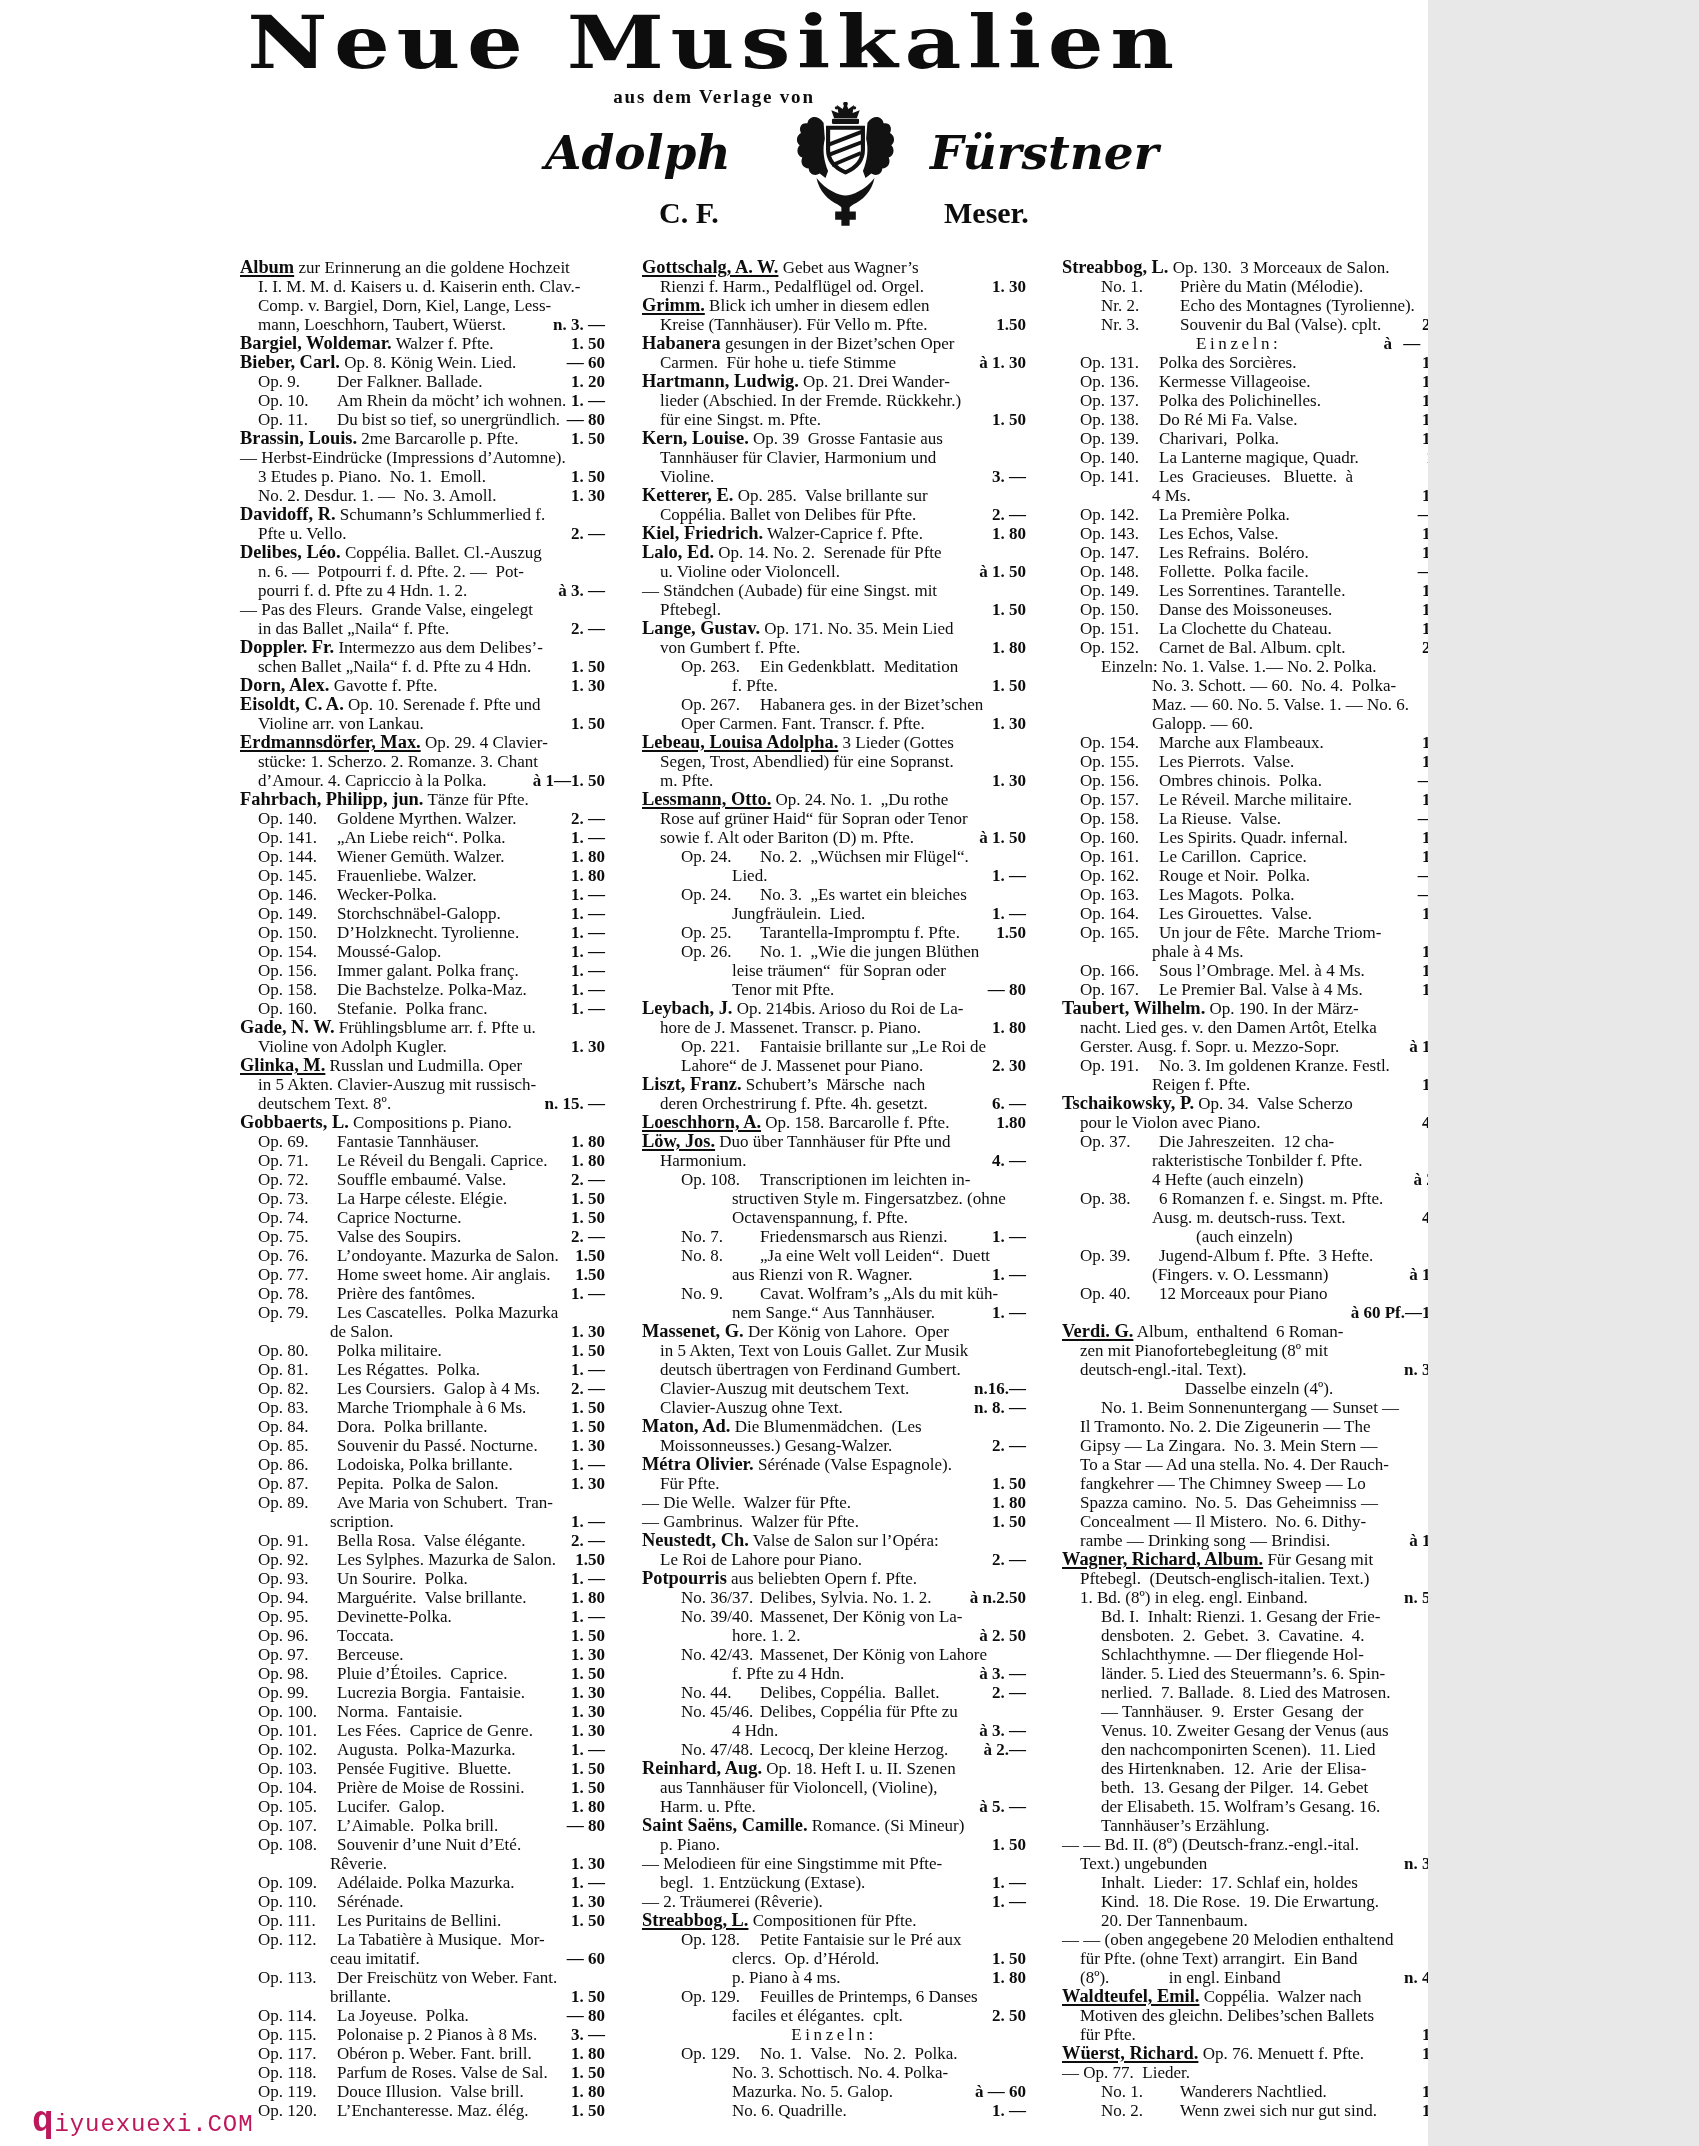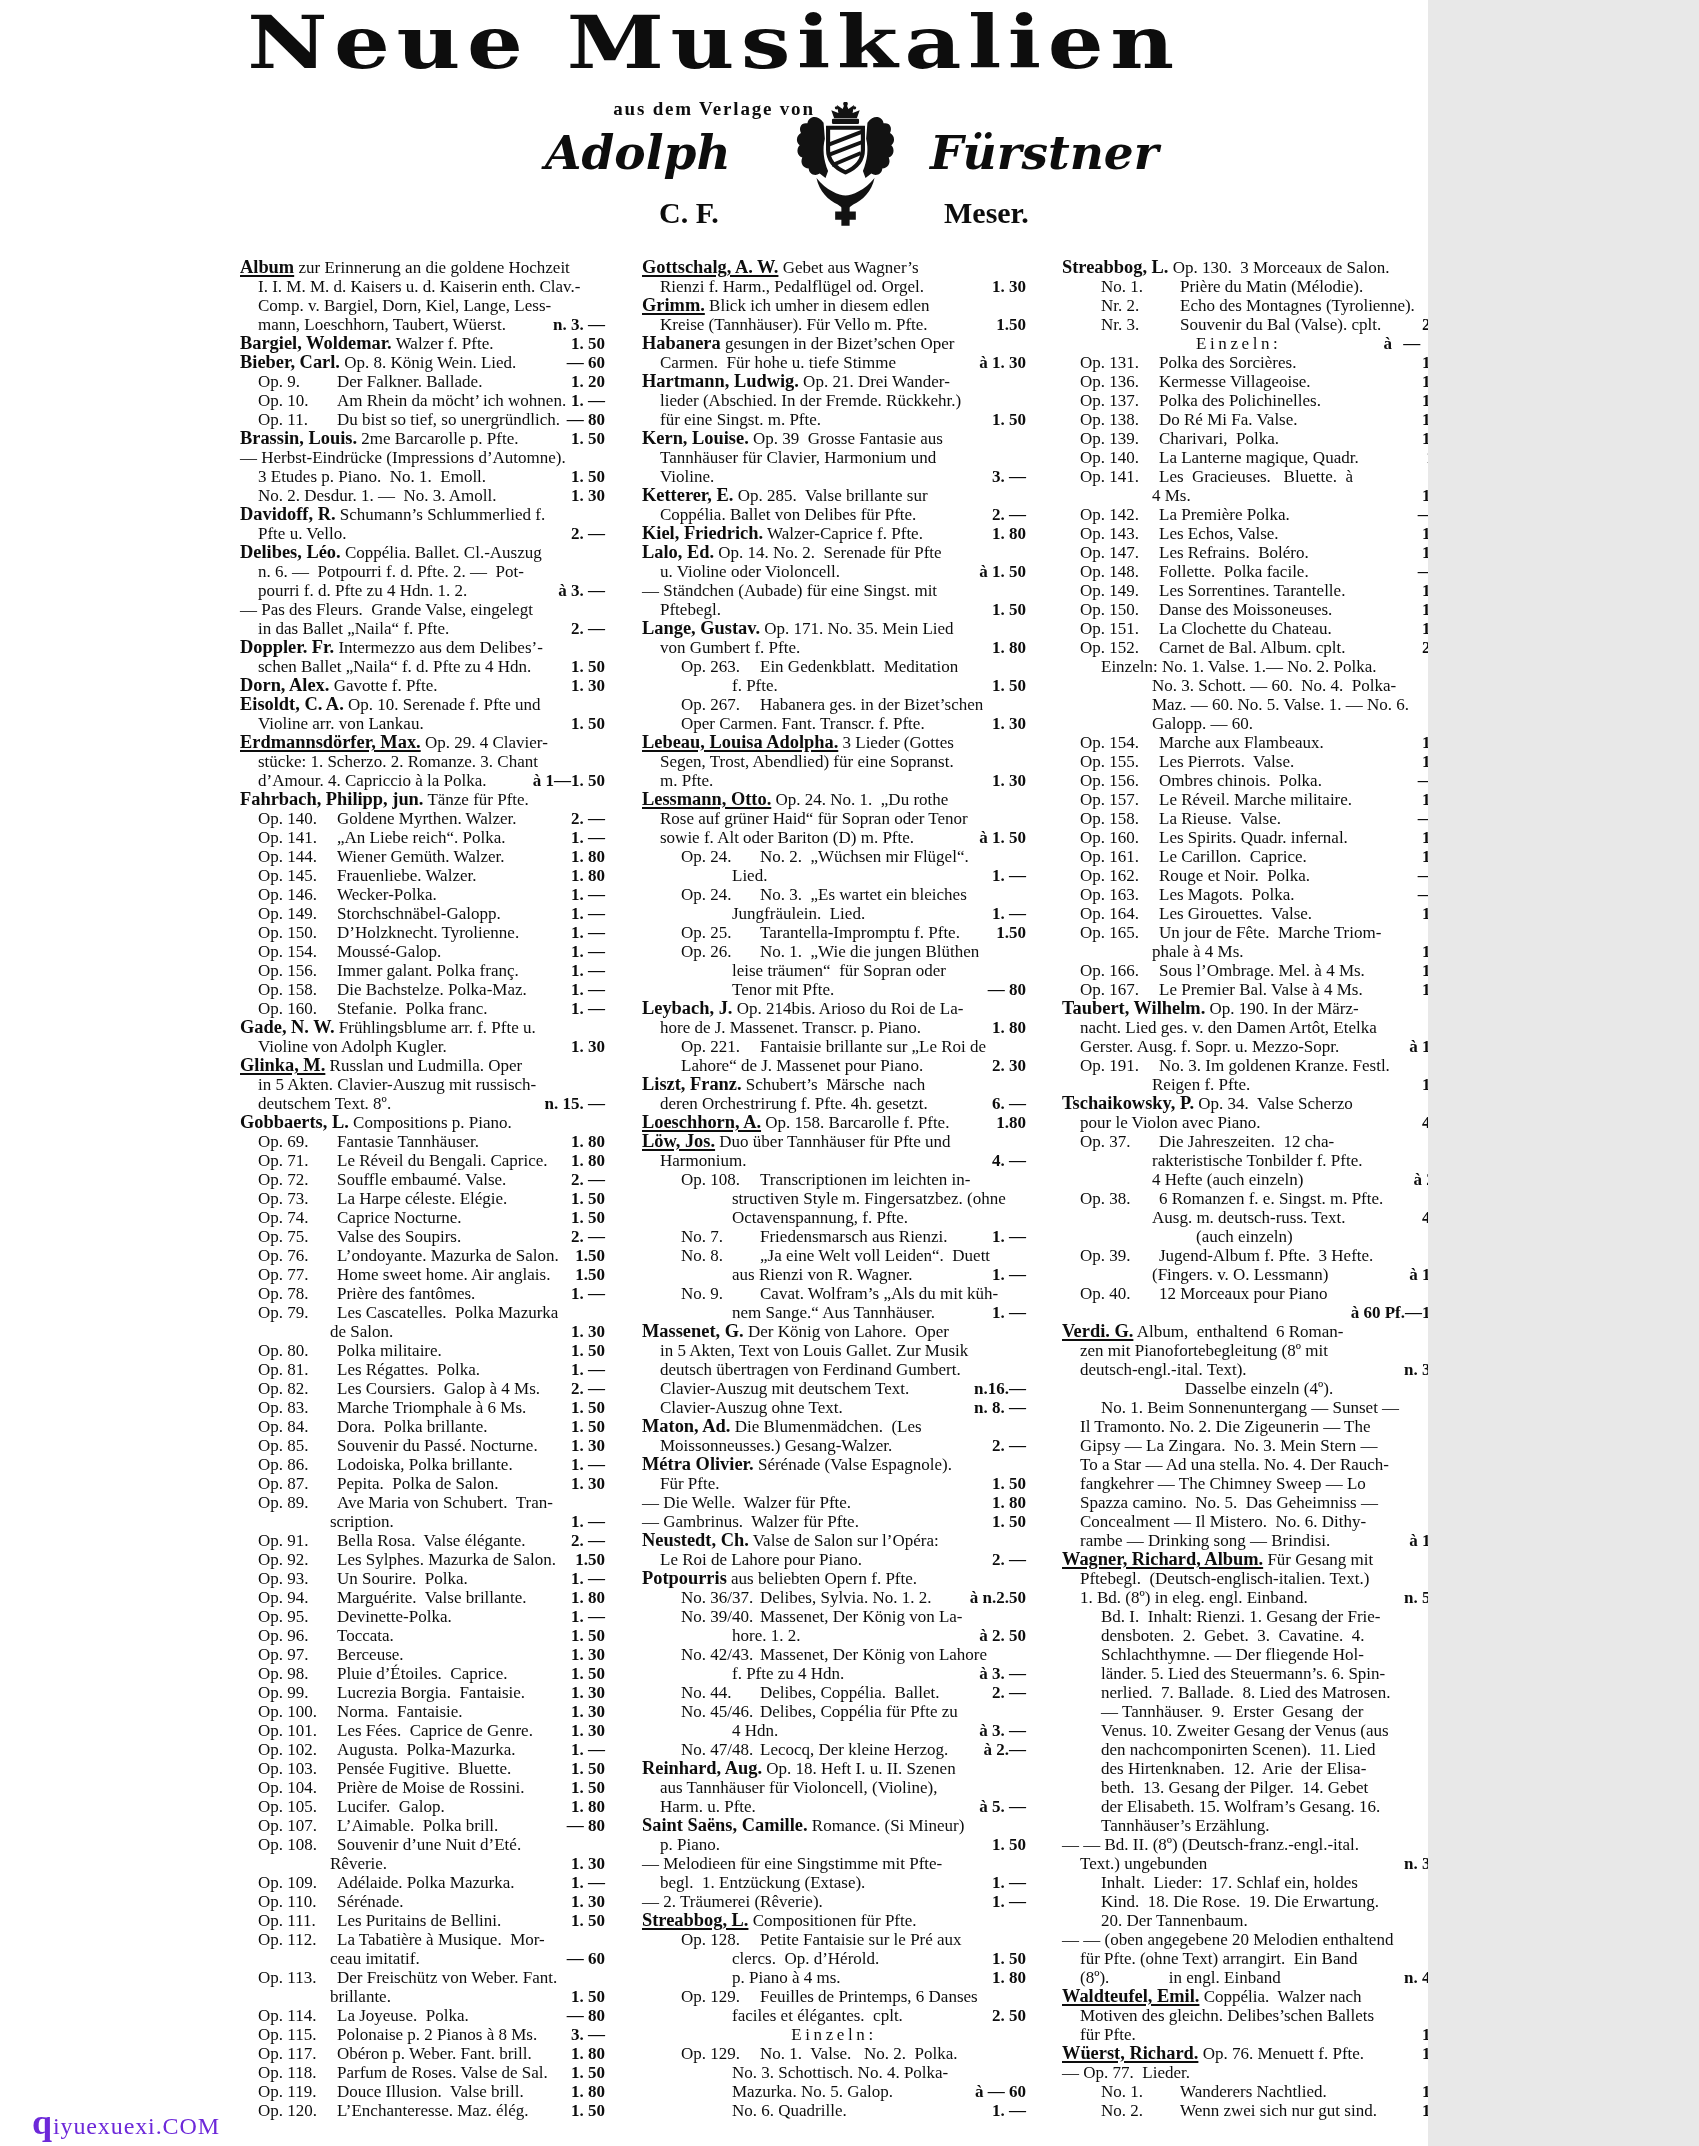--- a/index.html
+++ b/index.html
@@ -1,21 +1,21 @@
 <!DOCTYPE html>
 <html style="font-size:14.3px"><head>
 <meta charset="utf-8">
 <style>
   html,body{margin:0;padding:0;background:#e8e8e8;}
   #page{position:relative;width:1428px;height:2147px;background:#ffffff;overflow:hidden;
         font-family:"Liberation Serif",serif;color:#0d0d0d;}
   .title{position:absolute;top:0px;left:0;width:100%;text-align:center;
          font-family:"DejaVu Serif",serif;font-weight:bold;font-size:72px;letter-spacing:5.4px;
          transform:scaleX(1.22);transform-origin:center;white-space:nowrap;}
-  .subtitle{position:absolute;top:98px;left:0;width:100%;text-align:center;
+  .subtitle{position:absolute;top:86px;left:0;width:100%;text-align:center;
             font-weight:bold;font-size:19px;letter-spacing:1.8px;}
   .pub{position:absolute;top:125px;font-family:"DejaVu Serif",serif;font-weight:bold;font-size:47px;white-space:nowrap;font-style:italic;}
   .pub-first{left:545px;}
   .pub-last{left:930px;}
   .crest{position:absolute;left:781px;top:102px;width:129px;height:129px;}
   .inits{position:absolute;top:196px;font-weight:bold;font-size:30px;white-space:nowrap;}
   .init-left{left:659px;}
   .init-right{left:944px;}
   .address{position:absolute;top:223px;left:0;width:100%;text-align:center;
            font-weight:bold;font-size:19.7px;letter-spacing:0.4px;}
@@ -29,22 +29,22 @@
   .i2{padding-left:39px;}
   .i3{padding-left:90px;}
   .i4{padding-left:134px;}
   .center{justify-content:center;}
   .ls{letter-spacing:3.6px;}
   .lead{font-weight:bold;font-size:18.4px;}
   .und{text-decoration:underline;text-decoration-thickness:1.8px;text-underline-offset:1.8px;}
   .opn{min-width:79px;flex:0 0 auto;}
   .txt{flex:0 1 auto;}
   .price{margin-left:auto;flex:0 0 auto;padding-left:3.6px;font-weight:bold;}
-  .watermark{position:absolute;left:32px;top:2101px;font-family:Liberation Serif, serif;
-             font-size:24px;color:#6d28d9;letter-spacing:0.9px;}
+  .watermark{position:absolute;left:32px;top:2101px;font-family:Liberation Mono, monospace;
+             font-size:24px;color:#be185d;letter-spacing:0.9px;}
   .watermark::first-letter{font-size:36px;font-weight:bold;}
 </style>
 </head>
 <body>
 
 <div id="page">
   <div class="title">Neue Musikalien</div>
   <div class="subtitle">aus dem Verlage von</div>
   <div class="pub pub-first">Adolph</div>
   <div class="pub pub-last">Fürstner</div>

